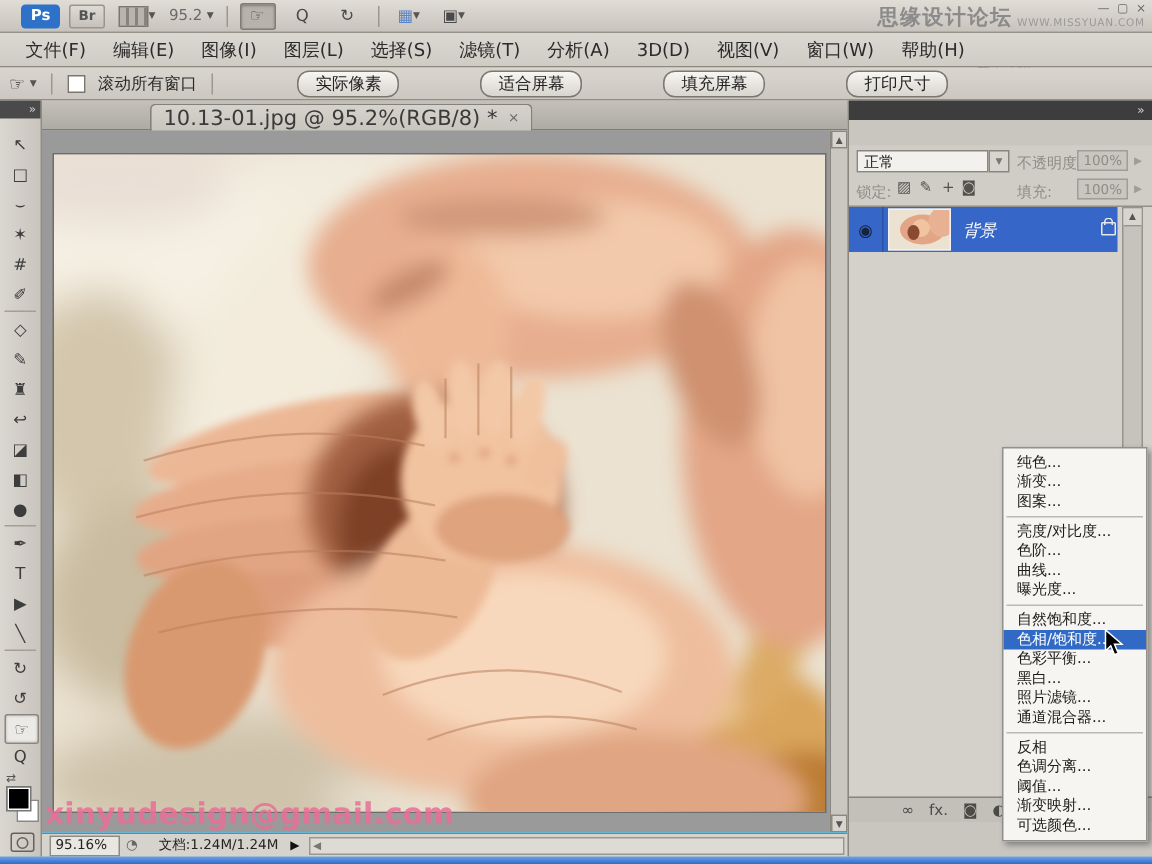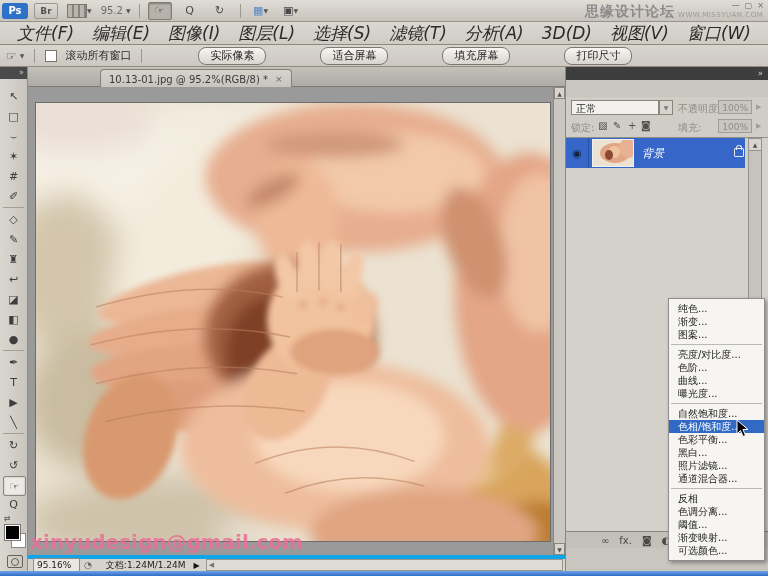--- a/index.html
+++ b/index.html
@@ -1,35 +1,35 @@
 <!DOCTYPE html>
 <html><head>
 <meta charset="utf-8">
 <style>
   html,body{margin:0;padding:0;}
   .app{position:relative;width:768px;height:576px;background:#d4d0c8;font-family:"DejaVu Sans",sans-serif;overflow:hidden;color:#2b2b2b;}
   
-  .appbar{position:absolute;left:0;top:0;width:768px;height:22px;background:linear-gradient(#e0ddd6,#c8c4bd);border-bottom:1px solid #97938a;display:flex;align-items:center;gap:6px;padding-left:2px;box-sizing:border-box;}
+  .appbar{position:absolute;left:0;top:0;width:768px;height:22px;background:linear-gradient(#e0ddd6,#c8c4bd);border-bottom:1px solid #97938a;display:flex;align-items:center;gap:6px;padding-left:14px;box-sizing:border-box;}
   .pslogo{width:26px;height:16px;background:#2d72c8;color:#fff;font-size:10px;font-weight:bold;border-radius:3px;display:flex;align-items:center;justify-content:center;}
   .brbtn{width:22px;height:14px;border:1px solid #9a968e;border-radius:2px;color:#555;font-size:9px;font-weight:bold;display:flex;align-items:center;justify-content:center;background:linear-gradient(#dedbd4,#c6c2bb);}
   .abicon{height:16px;min-width:18px;display:flex;align-items:center;justify-content:center;font-size:11px;color:#4a4a4a;}
   .abbtn{border:1px solid transparent;border-radius:2px;padding:0 2px;}
   .abbtn.pressed{background:#b7b3ac;border-color:#807c74;box-shadow:inset 0 1px 2px rgba(0,0,0,.3);}
   .absep{width:1px;height:14px;background:#9c988f;margin:0 2px;}
   .abzoom{font-size:10px;color:#6b6b6b;display:flex;align-items:center;gap:3px;}
   .tri{font-size:6px;color:#555;}
   .filmicon{width:18px;height:12px;border:1px solid #7c786f;background:repeating-linear-gradient(90deg,#b9b5ae 0 4px,#88847c 4px 6px);}
   .ab-right{position:absolute;right:0;top:0;width:185px;height:22px;}
   .ovl-title{position:absolute;left:2px;top:3px;font-size:14px;font-weight:bold;color:#8b8b8b;letter-spacing:1px;white-space:nowrap;}
   .ovl-ws{position:absolute;left:68px;top:2px;font-size:9px;color:#3f3f3f;white-space:nowrap;margin-top:40px;}
   .winctl{position:absolute;right:4px;top:1px;font-size:8px;color:#6a6a6a;display:flex;gap:5px;}
   .ovl-url{position:absolute;left:95px;top:11px;font-size:7px;color:#9a9a9a;letter-spacing:.5px;white-space:nowrap;}
   
   .menubar{position:absolute;left:0;top:22px;width:768px;height:23px;background:linear-gradient(#dbd8d1,#cfccc5);border-bottom:1px solid #8d897f;display:flex;align-items:center;gap:0;padding-left:8px;box-sizing:border-box;}
-  .menuitem{font-size:17px;padding:18px 9px;white-space:nowrap;font-style:italic;}
+  .menuitem{font-size:12px;padding:18px 9px;white-space:nowrap;}
   
   .optionsbar{position:absolute;left:0;top:45px;width:768px;height:22px;background:linear-gradient(#d9d6cf,#ccc8c1);border-bottom:1px solid #918d84;display:flex;align-items:center;gap:8px;padding-left:6px;box-sizing:border-box;}
   .opt-tool{display:flex;align-items:center;gap:3px;font-size:12px;color:#333;}
   .checkbox{width:10px;height:10px;background:#fff;border:1px solid #7a766e;}
   .optlabel{font-size:11px;}
   .optbtn{height:16px;border:1px solid #7c786f;border-radius:8px;background:linear-gradient(#f8f6f2,#d8d5cf);font-size:11px;padding:0 11px;display:flex;align-items:center;color:#222;margin-left:46px;}
   
   .toolbox{position:absolute;left:0;top:67px;width:28px;height:504px;background:linear-gradient(90deg,#dad7d0,#c9c5be);border-right:1px solid #8f8b82;box-sizing:border-box;}
   .tbhead{height:12px;background:#4a4a4a;color:#c9c9c9;font-size:8px;text-align:right;padding-right:3px;line-height:12px;}
   .tool{position:absolute;left:3px;width:21px;height:18px;display:flex;align-items:center;justify-content:center;font-size:11px;color:#3d3d3d;}
@@ -37,27 +37,27 @@
   .tsep{position:absolute;left:3px;width:21px;height:1px;background:#a39f97;}
   .fg{position:absolute;left:5px;top:458px;width:13px;height:13px;background:#000;border:1px solid #fff;outline:1px solid #777;z-index:2;}
   .bg{position:absolute;left:11px;top:466px;width:13px;height:13px;background:#fff;border:1px solid #888;}
   .miniswap{position:absolute;left:4px;top:447px;font-size:8px;color:#555;}
   .qmask{position:absolute;left:7px;top:488px;width:14px;height:11px;border:1px solid #66625a;border-radius:2px;display:flex;align-items:center;justify-content:center;}
   .qmask i{display:block;width:6px;height:6px;border:1px solid #66625a;border-radius:50%;}
   
   .docarea{position:absolute;left:28px;top:67px;width:537px;height:504px;}
   .tabbar{position:absolute;left:0;top:0;width:537px;height:20px;background:linear-gradient(#c4c1bb,#aeaba4);border-bottom:1px solid #7e7b74;box-sizing:border-box;}
   .doctab{position:absolute;left:72px;top:2px;height:18px;background:linear-gradient(#d6d3cd,#c7c4be);border:1px solid #84817a;border-bottom:none;border-radius:4px 4px 0 0;display:flex;align-items:center;padding:0 8px;gap:7px;}
-  .doctab .t{font-size:10px;color:#3a3a3a;white-space:nowrap;}
+  .doctab .t{font-size:14px;color:#3a3a3a;white-space:nowrap;}
   .doctab .x{font-size:9px;color:#666;}
   .pasteboard{position:absolute;left:0;top:20px;width:537px;height:468px;background:#9a9a9a;overflow:hidden;}
   .photo{position:absolute;left:7px;top:15px;width:516px;height:440px;border:1px solid #6d6d6d;box-sizing:border-box;}
   .vscroll{position:absolute;right:0;top:0;width:12px;height:468px;background:#cac7c1;border-left:1px solid #8b877f;box-sizing:border-box;}
   .varrow{position:absolute;left:0;width:11px;height:12px;background:#d8d5cf;border:1px solid #8b877f;font-size:6px;color:#555;text-align:center;line-height:11px;box-sizing:border-box;}
-  .statusbar{position:absolute;left:0;top:488px;width:537px;height:16px;background:#d6d3cd;border-top:4px solid #0ea5e9;display:flex;align-items:center;font-size:10px;box-sizing:border-box;}
+  .statusbar{position:absolute;left:0;top:488px;width:537px;height:16px;background:#d6d3cd;border-top:1px solid #0ea5e9;display:flex;align-items:center;font-size:10px;box-sizing:border-box;}
   .zoombox{margin-left:5px;width:42px;height:12px;background:#e9e7e2;border:1px solid #8f8b84;font-size:9px;display:flex;align-items:center;padding-left:3px;color:#222;}
   .sbicon{margin-left:4px;font-size:9px;color:#666;}
   .docinfo{margin-left:14px;font-size:9px;color:#222;}
   .sbmenu{margin-left:8px;font-size:8px;color:#111;}
   .hscroll{margin-left:6px;flex:1;height:12px;background:#dedbd5;border:1px solid #9b978f;display:flex;align-items:center;box-sizing:border-box;margin-right:2px;}
   .hscroll .la{font-size:7px;color:#777;padding-left:2px;}
   .wm2{position:absolute;left:30px;top:530px;font-size:20px;font-weight:bold;color:rgba(232,110,150,.85);white-space:nowrap;z-index:6;}
   
   .dock{position:absolute;left:565px;top:67px;width:203px;height:504px;background:#c9c6c0;border-left:1px solid #8b877f;box-sizing:border-box;}
   .dockhead{position:absolute;left:0;top:0;width:100%;height:13px;background:#3d3d3d;color:#cfcfcf;font-size:8px;text-align:right;padding-right:5px;line-height:13px;box-sizing:border-box;}

